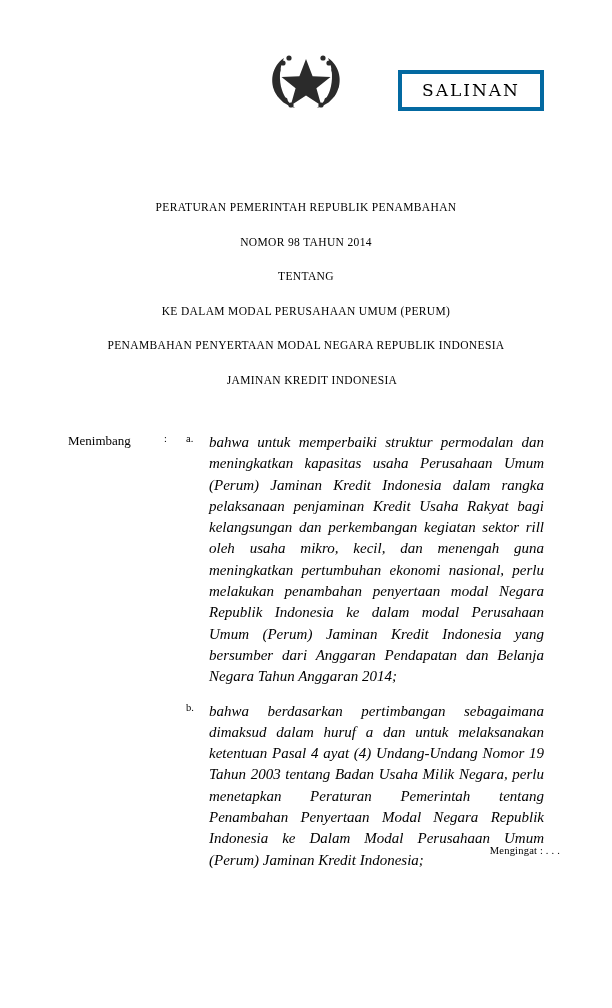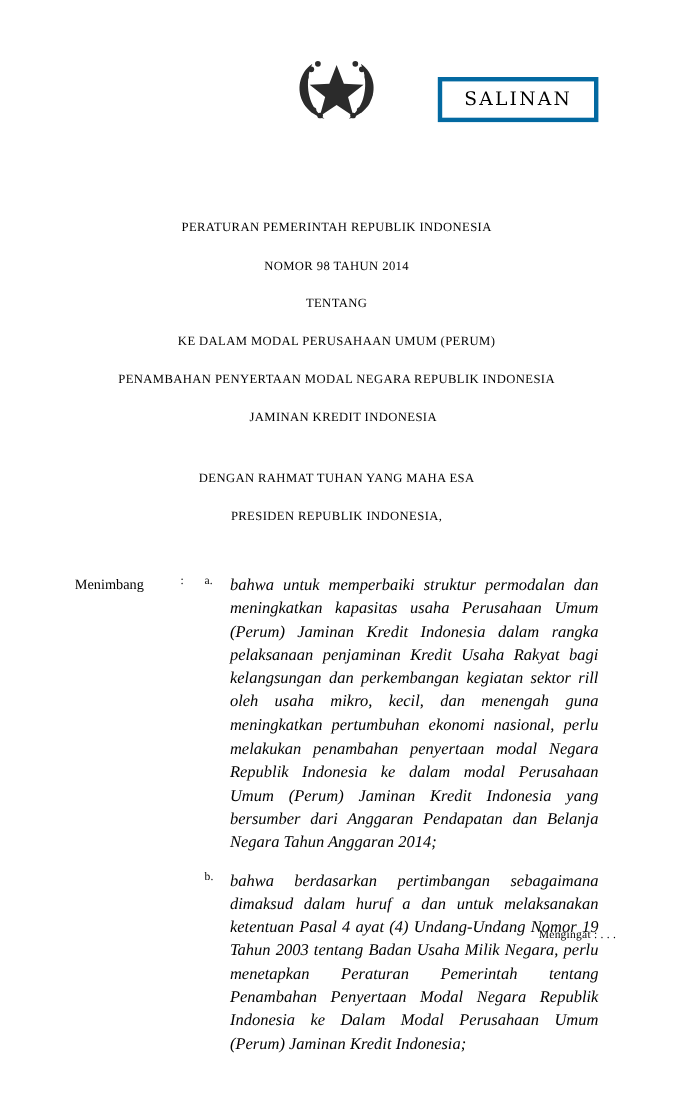--- a/index.html
+++ b/index.html
@@ -180,32 +180,28 @@
             <path d="M42,9 L48.6,26.2 L66.5,27.0 L52.4,38.2 L57.3,55.6 L42,45.4 L26.7,55.6 L31.6,38.2 L17.5,27.0 L35.4,26.2 Z"></path>
           </g>
         </svg>
       </div>
     </div>
 
     <div class="salinan-box">SALINAN</div>
   </div>
 
   <div class="titleblock">
-    <div class="line">PERATURAN PEMERINTAH REPUBLIK INDONESIA</div>
+    <div class="line">PERATURAN PEMERINTAH REPUBLIK PENAMBAHAN</div>
     <div class="line">NOMOR 98 TAHUN 2014</div>
     <div class="line">TENTANG</div>
     <div class="line">KE DALAM MODAL PERUSAHAAN UMUM (PERUM)</div>
     <div class="line">PENAMBAHAN PENYERTAAN MODAL NEGARA REPUBLIK INDONESIA</div>
     <div class="line">JAMINAN KREDIT INDONESIA</div>
   </div>
 
-  <div class="subtitleblock">
-    <div class="line">DENGAN RAHMAT TUHAN YANG MAHA ESA</div>
-    <div class="line">PRESIDEN REPUBLIK INDONESIA,</div>
-  </div>
 
   <div class="considerans">
     <div class="cons-row">
       <div class="cons-label">Menimbang</div>
       <div class="cons-colon">:</div>
       <div class="cons-items">
 
         <div class="cons-item">
           <div class="cons-marker">a.</div>
           <div class="cons-text">bahwa untuk memperbaiki struktur permodalan dan meningkatkan kapasitas usaha Perusahaan Umum (Perum) Jaminan Kredit Indonesia dalam rangka pelaksanaan penjaminan Kredit Usaha Rakyat bagi kelangsungan dan perkembangan kegiatan sektor rill oleh usaha mikro, kecil, dan menengah guna meningkatkan pertumbuhan ekonomi nasional, perlu melakukan penambahan penyertaan modal Negara Republik Indonesia ke dalam modal Perusahaan Umum (Perum) Jaminan Kredit Indonesia yang bersumber dari Anggaran Pendapatan dan Belanja Negara Tahun Anggaran 2014;</div>

